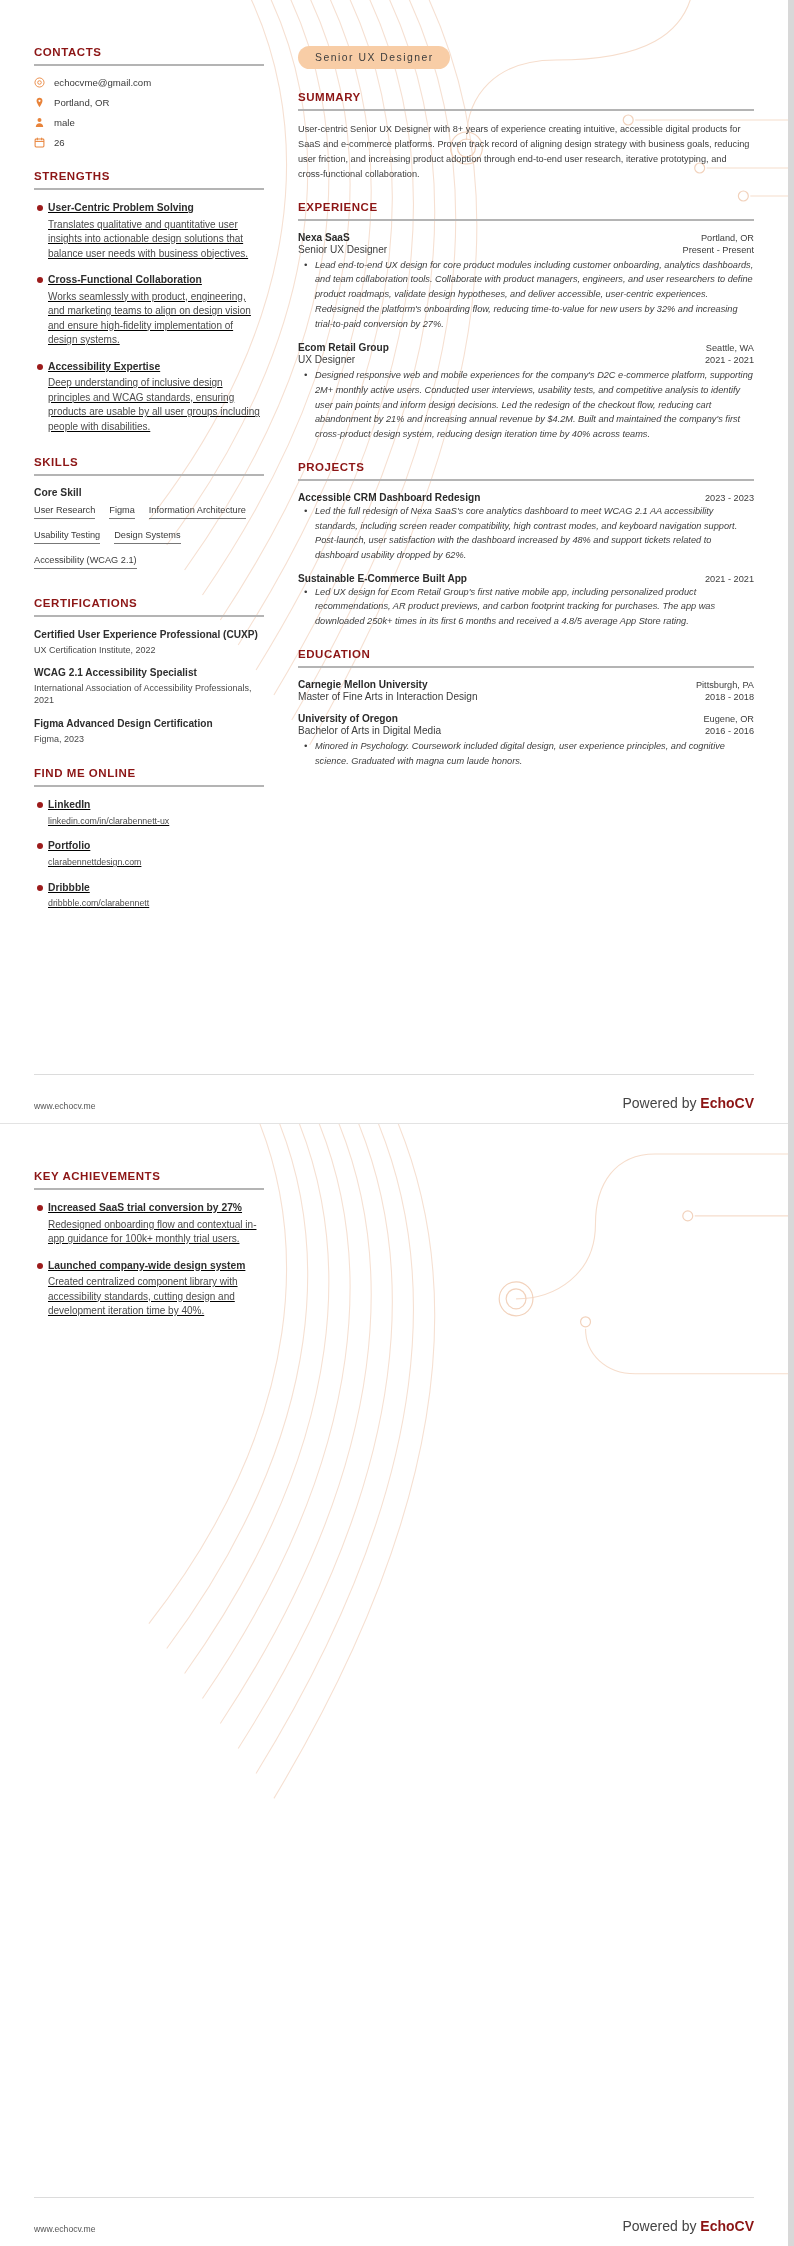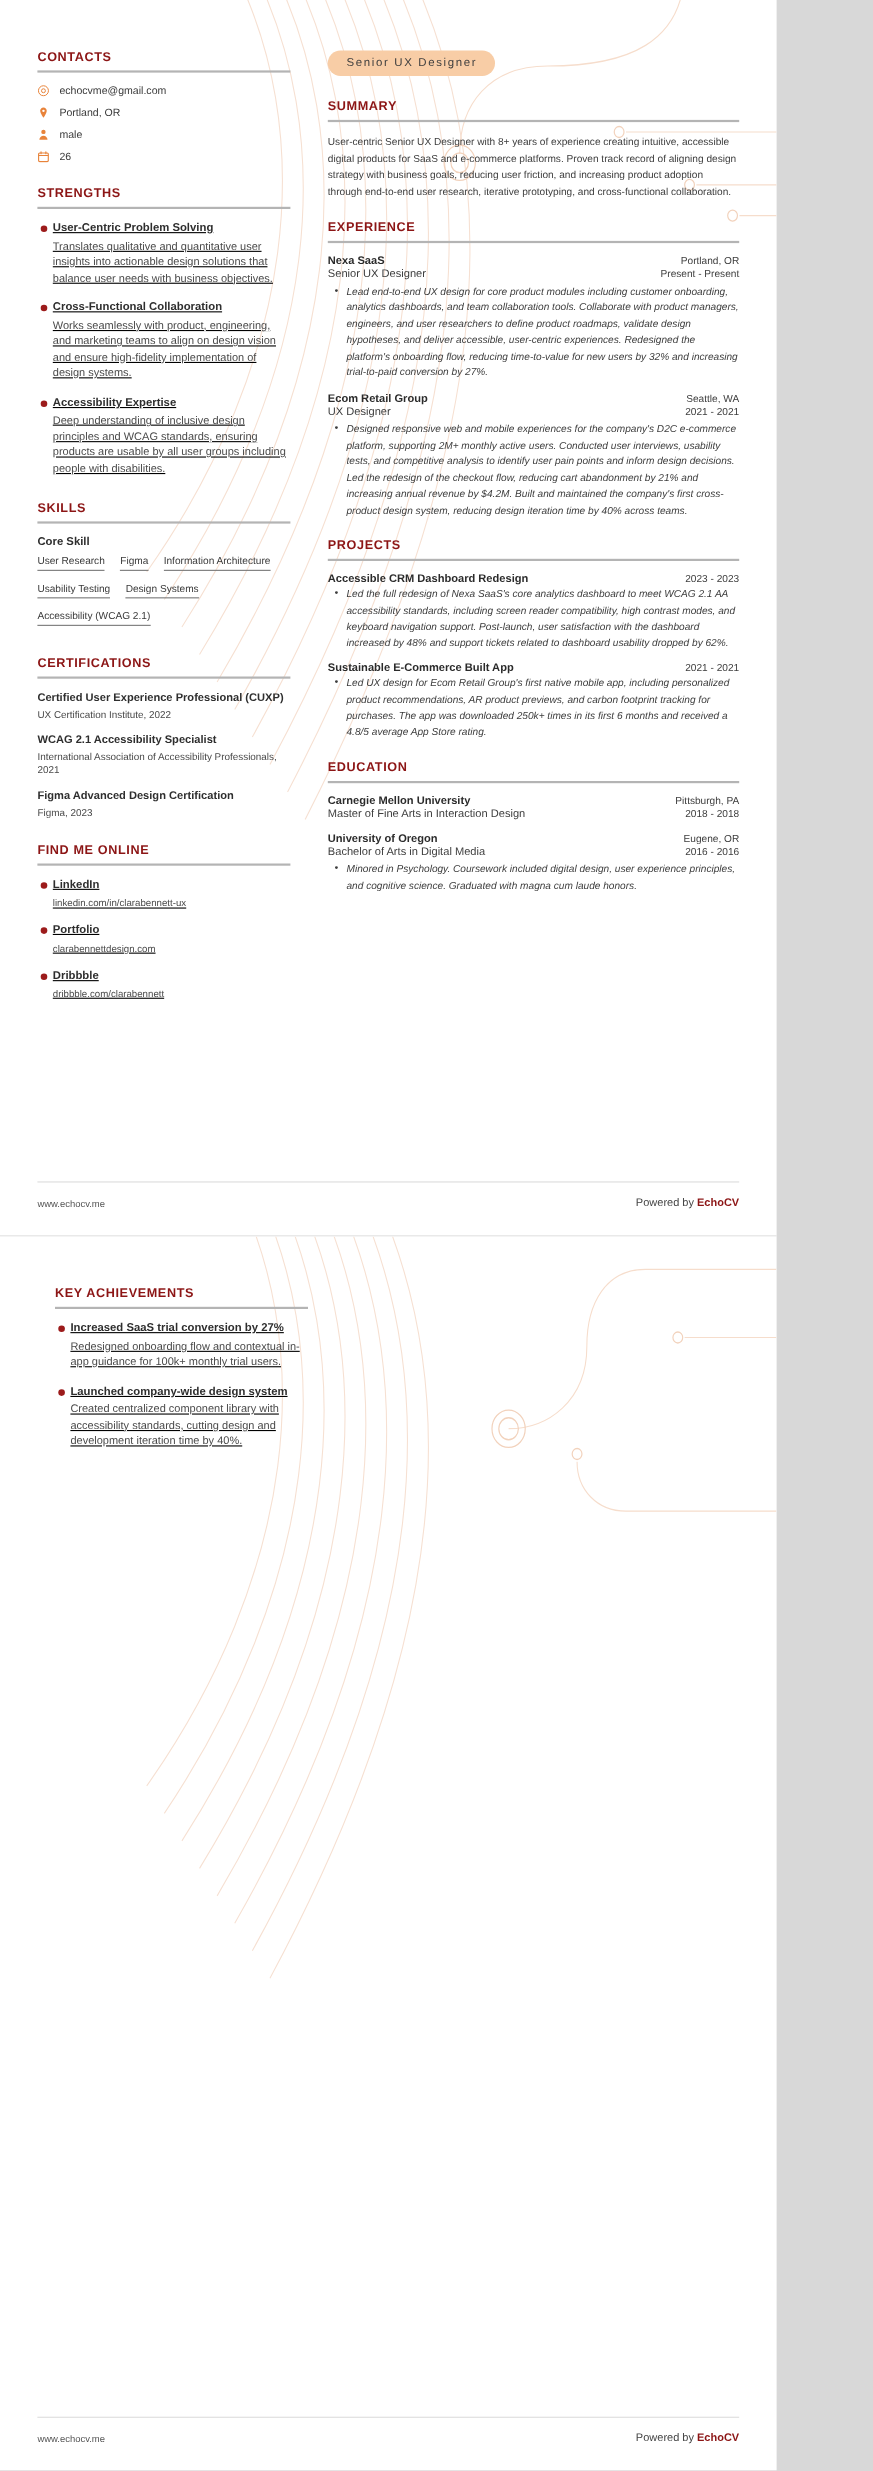--- a/index.html
+++ b/index.html
@@ -8,21 +8,21 @@
     margin: 0; padding: 0;
     background: #d8d8d8;
     font-family: "Liberation Sans", sans-serif;
   }
   .doc {
     width: 794px;
     margin: 0 auto;
     position: relative;
   }
   .page {
-    width: 706px;
+    width: 788px;
     height: 1123px;
     background: #ffffff;
     position: relative;
     overflow: hidden;
   }
   .page + .page { border-top: 1px solid #e3e3e3; }
 
   
   .deco {
     position: absolute;
@@ -241,51 +241,50 @@
     color: #3d3d3d;
     white-space: nowrap;
   }
   .proj { margin-bottom: 10px; }
 
   
   .footer {
     position: absolute;
     left: 34px;
     right: 34px;
-    bottom: 24px;
+    bottom: 12px;
     display: flex;
     justify-content: space-between;
     align-items: flex-end;
     z-index: 3;
   }
   .footer-left {
     font-size: 8.6px;
     color: #555;
   }
   .footer-right {
-    font-size: 10px;
+    font-size: 14px;
     color: #444;
   }
   .footer-right b { color: #8c1515; font-weight: bold; }
   .footer-rule {
     position: absolute;
     left: 34px; right: 34px;
     bottom: 48px;
     height: 1px;
     background: #dcdcdc;
     z-index: 3;
   }
 
   
   .page2-inner {
     position: relative;
     z-index: 2;
     padding: 46px 34px 0 34px;
     display: flex;
-    margin-left: 16px;
   }
 </style>
 </head>
 <body>
 
 <div class="doc">
 
   <div class="page">
 
     <div class="deco">

